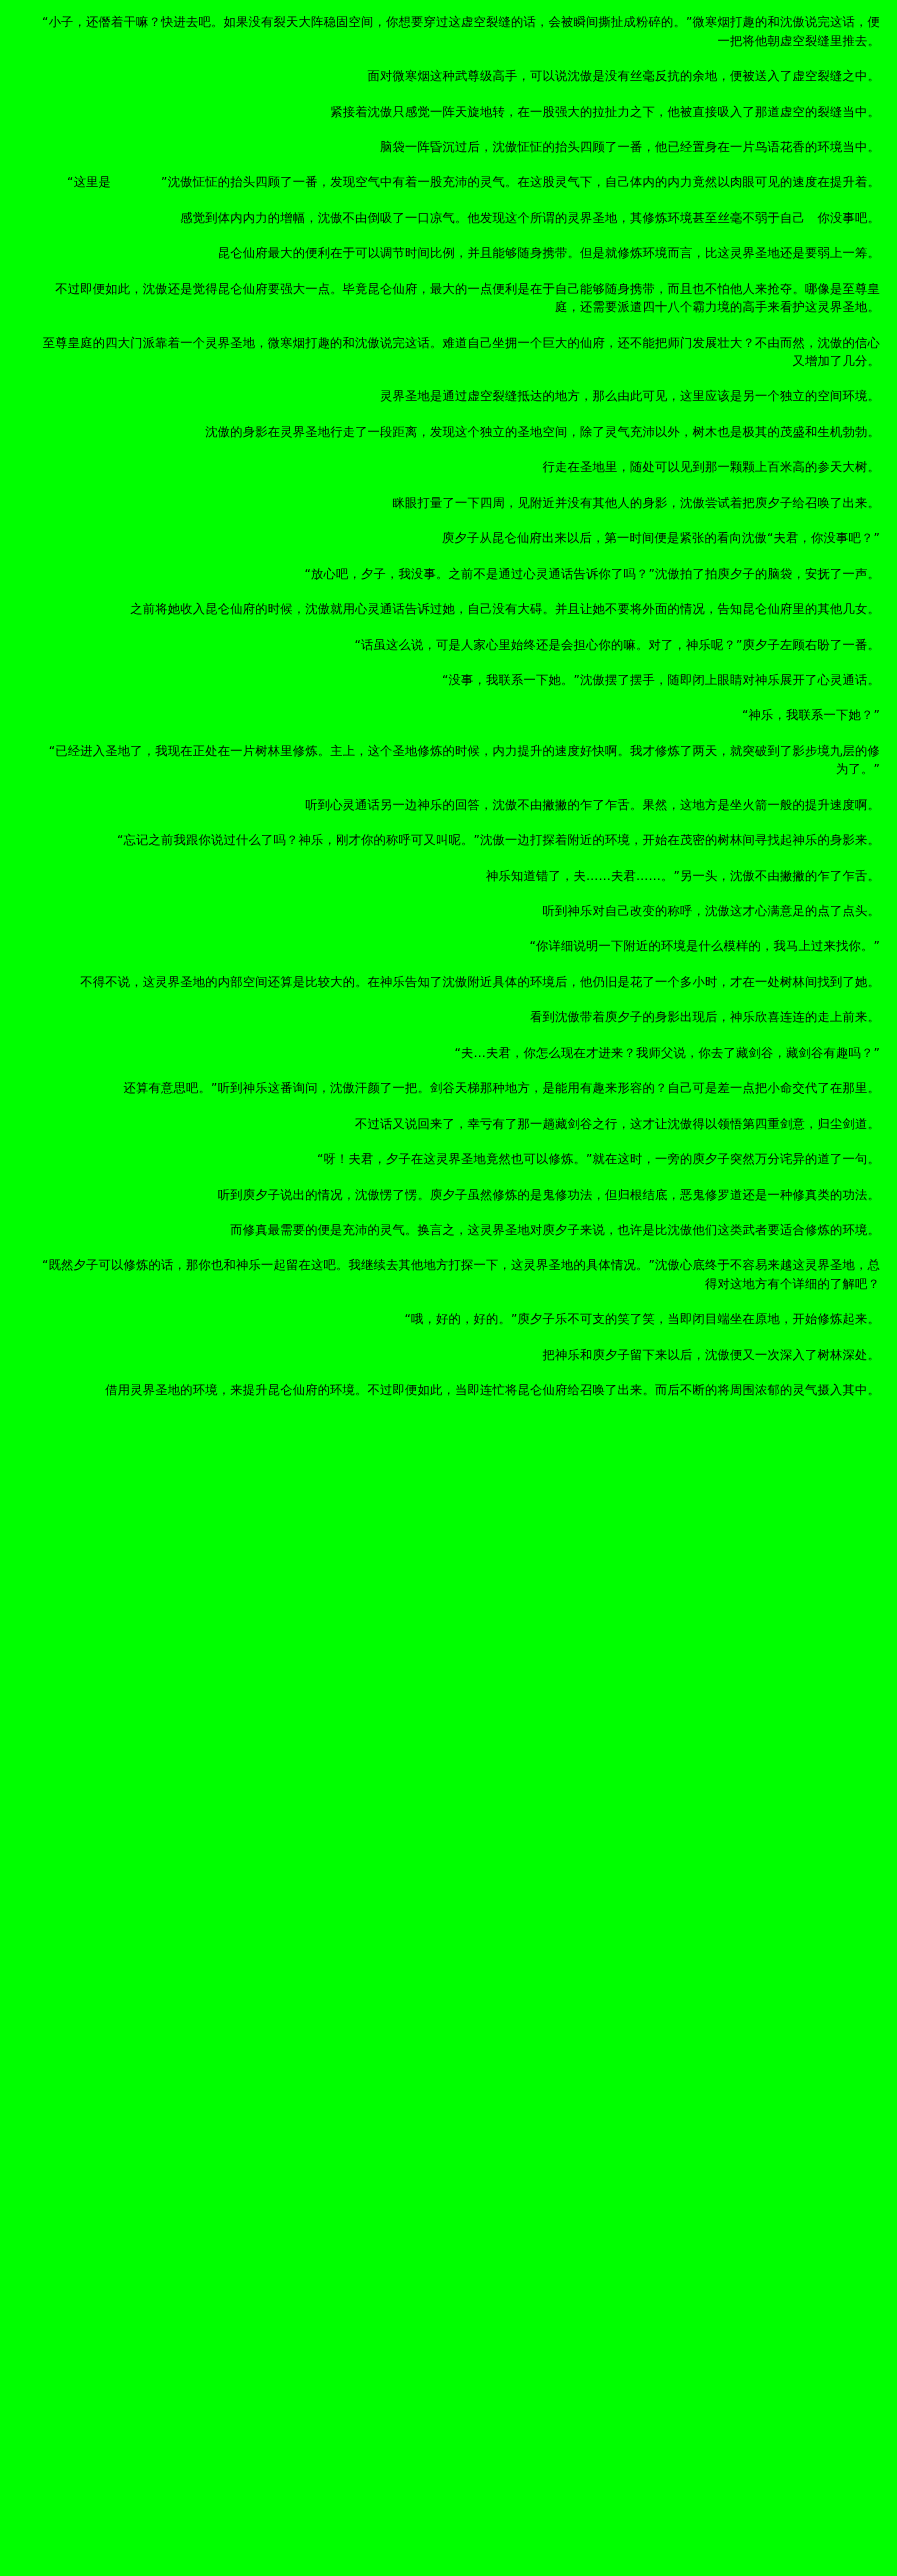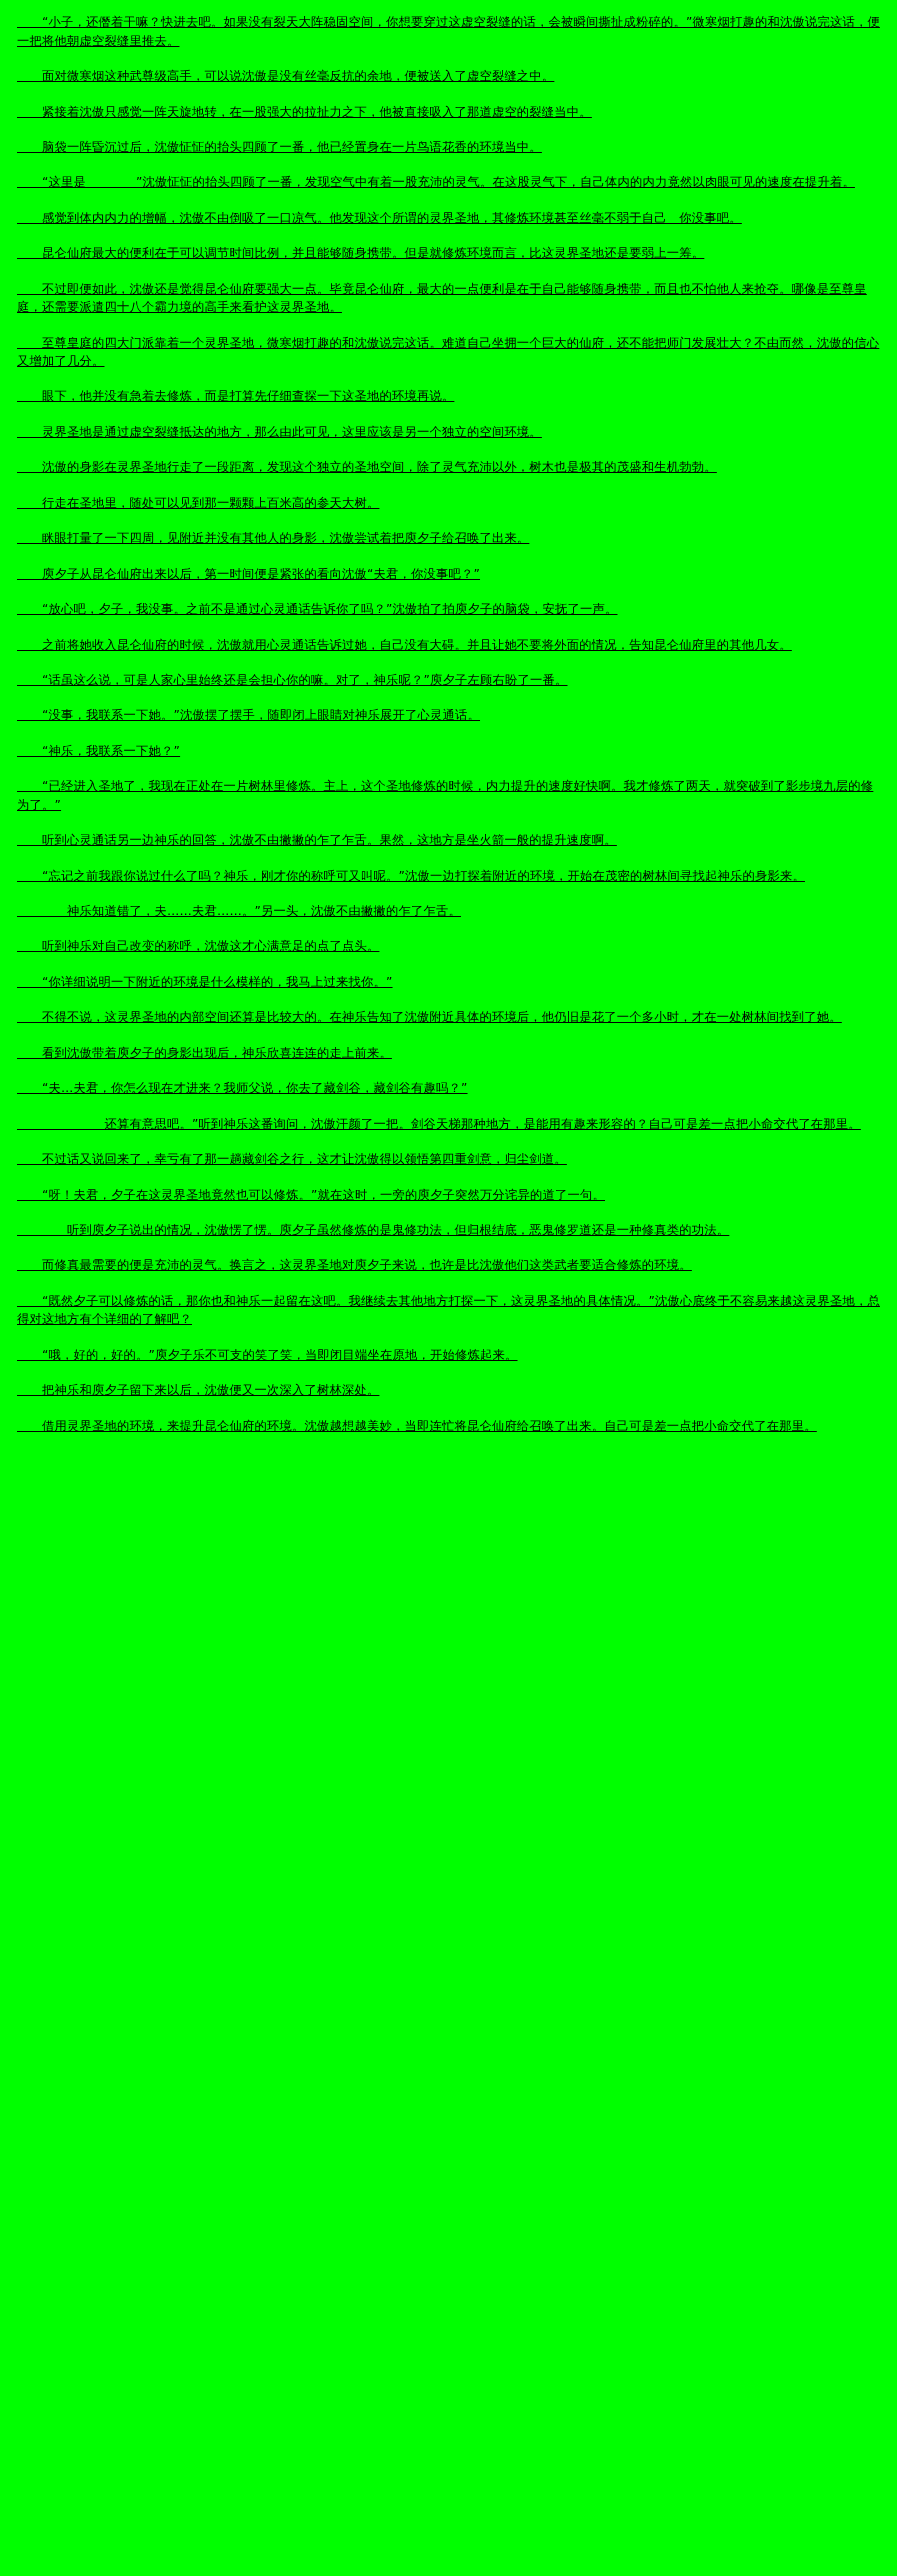--- a/index.html
+++ b/index.html
@@ -15,44 +15,42 @@
     font-size: 12.3px;
     line-height: 1.5;
   }
   #novel-body {
     padding: 13.2px 17px 9.4px 17px;
     box-sizing: border-box;
     width: 897px;
   }
   p.para {
     margin: 0 0 17px 0;
-    text-align: left;
+    text-align: right;
     white-space: pre-wrap;
     word-wrap: break-word;
     letter-spacing: 0.2px;
-    text-decoration: underline;
   }
   p.para:last-child {
     margin-bottom: 0;
   }
 </style>
 </head>
 <body style="background: rgb(0, 255, 0); color: rgb(0, 0, 0);">
 
 <div id="novel-body">
     <p class="para">　　“小子，还僭着干嘛？快进去吧。如果没有裂天大阵稳固空间，你想要穿过这虚空裂缝的话，会被瞬间撕扯成粉碎的。”微寒烟打趣的和沈傲说完这话，便一把将他朝虚空裂缝里推去。</p>
     <p class="para">　　面对微寒烟这种武尊级高手，可以说沈傲是没有丝毫反抗的余地，便被送入了虚空裂缝之中。</p>
     <p class="para">　　紧接着沈傲只感觉一阵天旋地转，在一股强大的拉扯力之下，他被直接吸入了那道虚空的裂缝当中。</p>
     <p class="para">　　脑袋一阵昏沉过后，沈傲怔怔的抬头四顾了一番，他已经置身在一片鸟语花香的环境当中。</p>
     <p class="para">　　“这里是　　　　”沈傲怔怔的抬头四顾了一番，发现空气中有着一股充沛的灵气。在这股灵气下，自己体内的内力竟然以肉眼可见的速度在提升着。</p>
     <p class="para">　　感觉到体内内力的增幅，沈傲不由倒吸了一口凉气。他发现这个所谓的灵界圣地，其修炼环境甚至丝毫不弱于自己　你没事吧。</p>
     <p class="para">　　昆仑仙府最大的便利在于可以调节时间比例，并且能够随身携带。但是就修炼环境而言，比这灵界圣地还是要弱上一筹。</p>
     <p class="para">　　不过即便如此，沈傲还是觉得昆仑仙府要强大一点。毕竟昆仑仙府，最大的一点便利是在于自己能够随身携带，而且也不怕他人来抢夺。哪像是至尊皇庭，还需要派遣四十八个霸力境的高手来看护这灵界圣地。</p>
     <p class="para">　　至尊皇庭的四大门派靠着一个灵界圣地，微寒烟打趣的和沈傲说完这话。难道自己坐拥一个巨大的仙府，还不能把师门发展壮大？不由而然，沈傲的信心又增加了几分。</p>
-    <p class="para">　　眼下，他并没有急着去修炼，而是打算先仔细查探一下这圣地的环境再说。</p>
     <p class="para">　　灵界圣地是通过虚空裂缝抵达的地方，那么由此可见，这里应该是另一个独立的空间环境。</p>
     <p class="para">　　沈傲的身影在灵界圣地行走了一段距离，发现这个独立的圣地空间，除了灵气充沛以外，树木也是极其的茂盛和生机勃勃。</p>
     <p class="para">　　行走在圣地里，随处可以见到那一颗颗上百米高的参天大树。</p>
     <p class="para">　　眯眼打量了一下四周，见附近并没有其他人的身影，沈傲尝试着把庾夕子给召唤了出来。</p>
     <p class="para">　　庾夕子从昆仑仙府出来以后，第一时间便是紧张的看向沈傲“夫君，你没事吧？”</p>
     <p class="para">　　“放心吧，夕子，我没事。之前不是通过心灵通话告诉你了吗？”沈傲拍了拍庾夕子的脑袋，安抚了一声。</p>
     <p class="para">　　之前将她收入昆仑仙府的时候，沈傲就用心灵通话告诉过她，自己没有大碍。并且让她不要将外面的情况，告知昆仑仙府里的其他几女。</p>
     <p class="para">　　“话虽这么说，可是人家心里始终还是会担心你的嘛。对了，神乐呢？”庾夕子左顾右盼了一番。</p>
     <p class="para">　　“没事，我联系一下她。”沈傲摆了摆手，随即闭上眼睛对神乐展开了心灵通话。</p>
     <p class="para">　　“神乐，我联系一下她？”</p>
@@ -66,15 +64,15 @@
     <p class="para">　　看到沈傲带着庾夕子的身影出现后，神乐欣喜连连的走上前来。</p>
     <p class="para">　　“夫…夫君，你怎么现在才进来？我师父说，你去了藏剑谷，藏剑谷有趣吗？”</p>
     <p class="para">　　　　　　　还算有意思吧。”听到神乐这番询问，沈傲汗颜了一把。剑谷天梯那种地方，是能用有趣来形容的？自己可是差一点把小命交代了在那里。</p>
     <p class="para">　　不过话又说回来了，幸亏有了那一趟藏剑谷之行，这才让沈傲得以领悟第四重剑意，归尘剑道。</p>
     <p class="para">　　“呀！夫君，夕子在这灵界圣地竟然也可以修炼。”就在这时，一旁的庾夕子突然万分诧异的道了一句。</p>
     <p class="para">　　　　听到庾夕子说出的情况，沈傲愣了愣。庾夕子虽然修炼的是鬼修功法，但归根结底，恶鬼修罗道还是一种修真类的功法。</p>
     <p class="para">　　而修真最需要的便是充沛的灵气。换言之，这灵界圣地对庾夕子来说，也许是比沈傲他们这类武者要适合修炼的环境。</p>
     <p class="para">　　“既然夕子可以修炼的话，那你也和神乐一起留在这吧。我继续去其他地方打探一下，这灵界圣地的具体情况。”沈傲心底终于不容易来越这灵界圣地，总得对这地方有个详细的了解吧？</p>
     <p class="para">　　“哦，好的，好的。”庾夕子乐不可支的笑了笑，当即闭目端坐在原地，开始修炼起来。</p>
     <p class="para">　　把神乐和庾夕子留下来以后，沈傲便又一次深入了树林深处。</p>
-    <p class="para">　　借用灵界圣地的环境，来提升昆仑仙府的环境。沈傲越想越美妙，当即连忙将昆仑仙府给召唤了出来。自己可是差一点把小命交代了在那里。</p>
+    <p class="para">　　借用灵界圣地的环境，来提升昆仑仙府的环境。不过即便如此，当即连忙将昆仑仙府给召唤了出来。而后不断的将周围浓郁的灵气摄入其中。</p>
   </div>
 
 
 </body></html>

